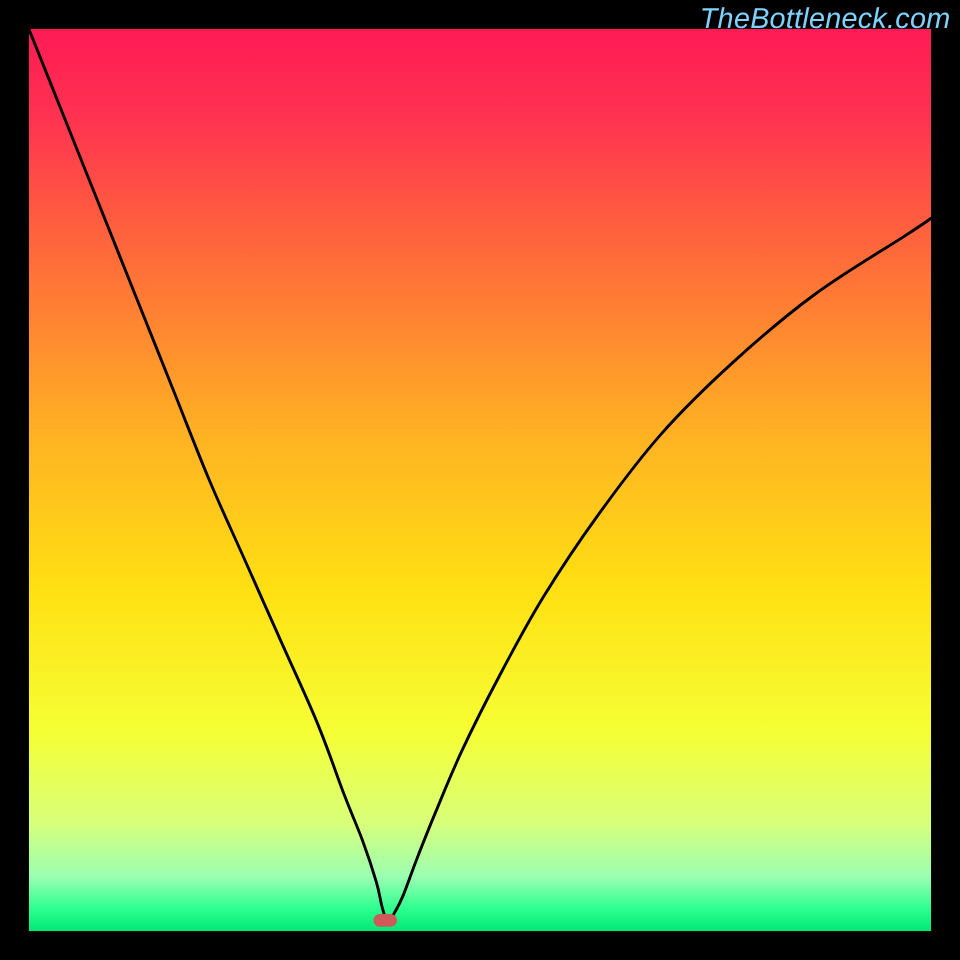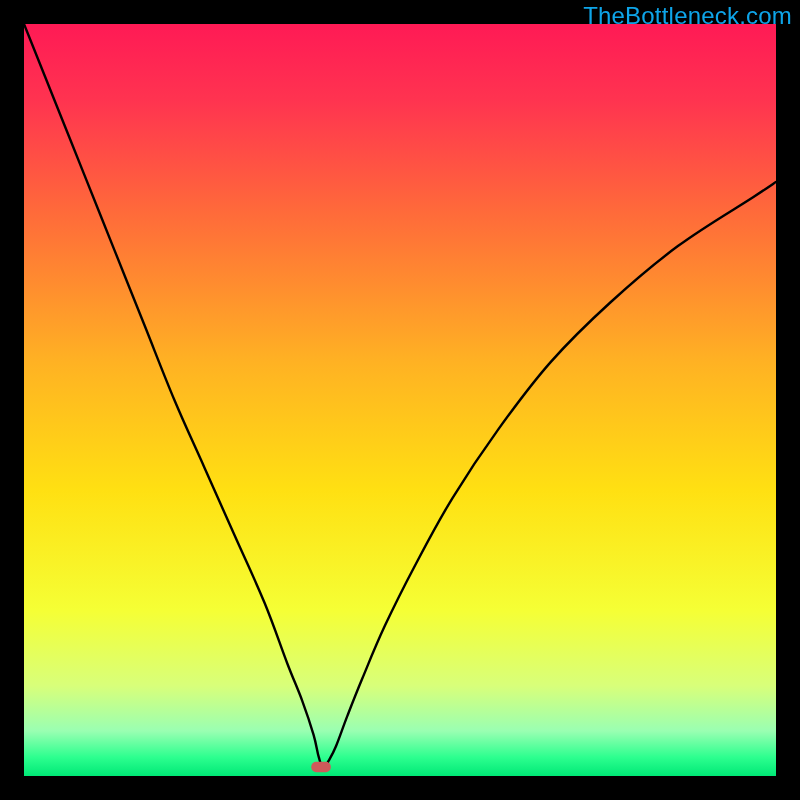--- a/index.html
+++ b/index.html
@@ -25,23 +25,24 @@
     top: 0;
     width: 752px;
     height: 752px;
   }
   .watermark {
     position: absolute;
     top: 2px;
     right: 8px;
     font-size: 24px;
     font-weight: 500;
-    color: #0ea5e9;
+    color: #7dd3fc;
     letter-spacing: 0.2px;
     user-select: none;
+    font-style: italic;
   }
 </style>
 </head>
 <body>
 
 <div class="frame">
   <svg class="plot-area" viewBox="0 0 752 752" preserveAspectRatio="none">
     <defs>
       <linearGradient id="bg-grad" x1="0" y1="0" x2="0" y2="1">
           <stop offset="0.00%" stop-color="#ff1a55"></stop>

